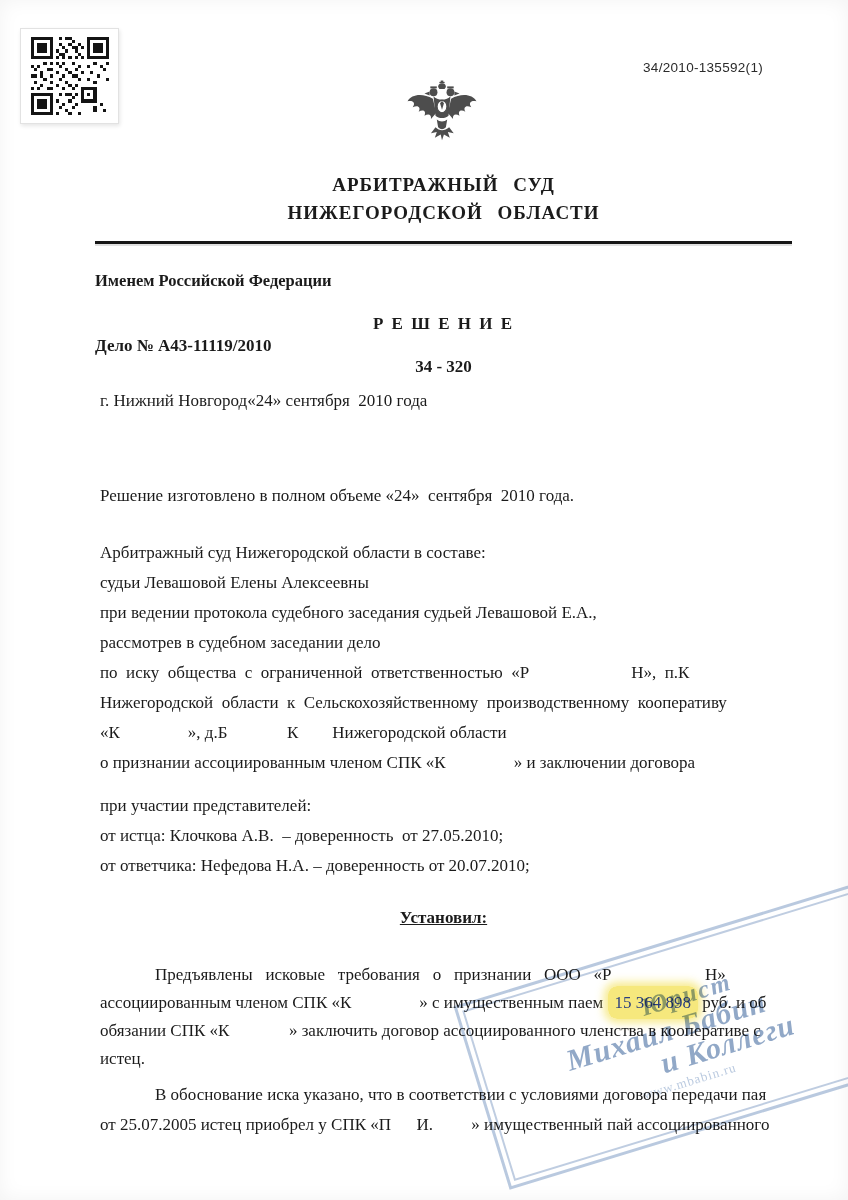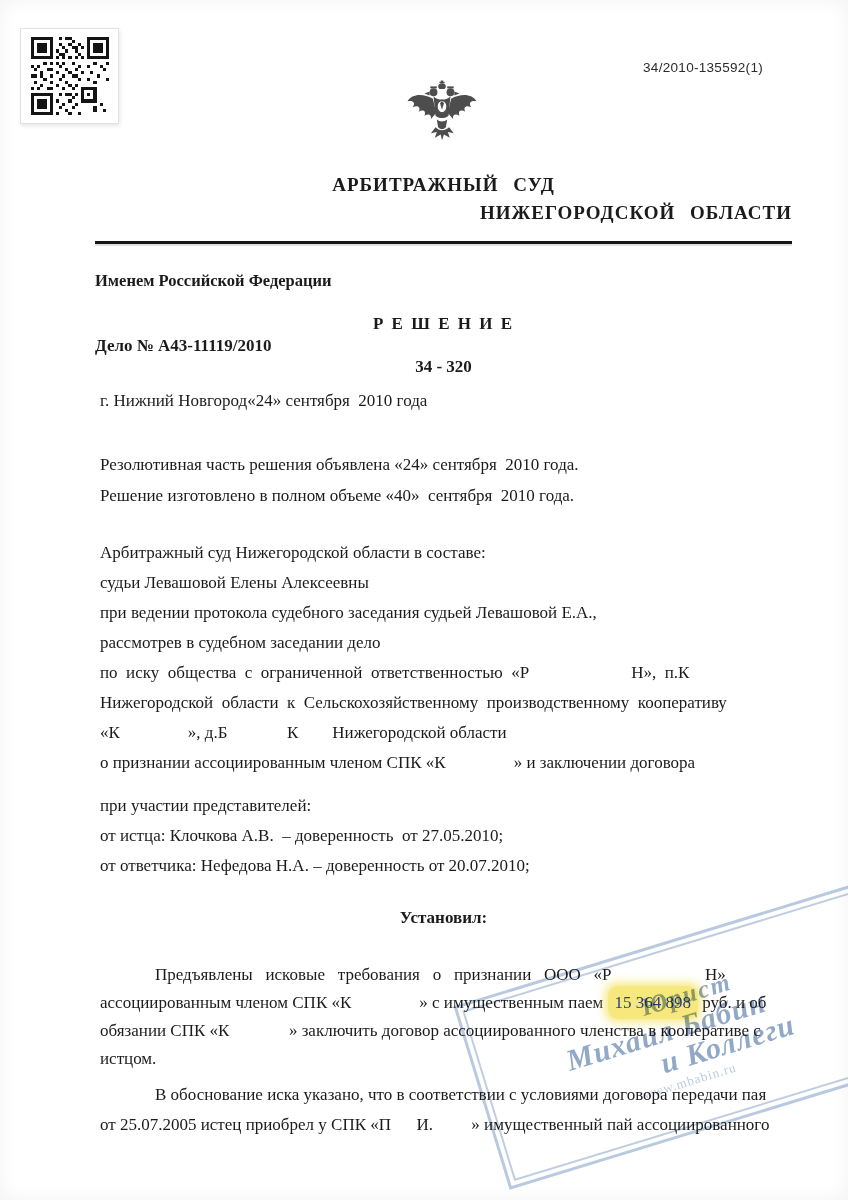--- a/index.html
+++ b/index.html
@@ -18,38 +18,38 @@
   
   .docnum{position:absolute;top:60px;right:85px;font-family:"Liberation Sans",sans-serif;
     font-size:13.5px;color:#2b2b2b;letter-spacing:0.3px;}
 
   
   .emblem{position:absolute;left:403px;top:78px;width:78px;height:74px;}
 
   
   .court1{position:absolute;left:95px;width:697px;top:174px;text-align:center;
     font-weight:bold;font-size:19px;letter-spacing:1px;word-spacing:9px;}
-  .court2{position:absolute;left:95px;width:697px;top:202px;text-align:right;
+  .court2{position:absolute;left:95px;width:697px;top:202px;text-align:center;
     font-weight:bold;font-size:19px;letter-spacing:1px;word-spacing:9px;}
 
   .rule{position:absolute;left:95px;top:241px;width:697px;height:3px;background:#161616;
     box-shadow:0 2px 0 rgba(0,0,0,0.12);}
 
   .imenem{position:absolute;left:95px;width:697px;top:271px;font-weight:bold;font-size:16.5px;}
   .reshenie{position:absolute;left:95px;width:697px;top:314px;text-align:center;font-weight:bold;font-size:17px;letter-spacing:2px;white-space:pre;}
   .delo{position:absolute;left:95px;width:697px;top:336px;font-weight:bold;font-size:17px;}
   .case-index{position:absolute;left:95px;width:697px;top:357px;text-align:center;font-weight:bold;font-size:17px;}
 
   .dateline{position:absolute;left:100px;width:645px;top:386px;display:flex;
     font-size:17px;white-space:pre;line-height:30px;}
 
   .line{position:absolute;left:100px;font-size:17px;line-height:30px;white-space:pre;}
   .indent{padding-left:55px;}
 
-  .ustanovil{position:absolute;left:95px;width:697px;top:903px;text-align:center;font-weight:bold;font-size:17px;line-height:30px;}
+  .ustanovil{position:absolute;left:95px;width:697px;top:903px;text-align:center;font-weight:bold;font-size:17px;line-height:30px;text-decoration:underline;}
 
   .hl{background:#f6e87d;color:#2a3f7e;border-radius:9px;padding:7px 7px;
     box-shadow:0 0 8px 4px rgba(246,232,125,0.85);}
 
   
   .stamp{position:absolute;left:472px;top:938px;width:432px;height:186px;
     transform:rotate(-17deg);border:3px solid rgba(127,156,196,0.55);
     mix-blend-mode:multiply;pointer-events:none;z-index:5;}
   .stamp-inner{position:absolute;inset:4px;border:2px solid rgba(127,156,196,0.50);
     display:flex;flex-direction:column;align-items:center;justify-content:center;
@@ -207,43 +207,42 @@
   <div class="imenem">Именем Российской Федерации</div>
   <div class="reshenie">Р Е Ш Е Н И Е</div>
   <div class="delo">Дело № А43-11119/2010</div>
   <div class="case-index">34 - 320</div>
 
   <div class="dateline">
     <span>г. Нижний Новгород</span>
     <span>«24» сентября  2010 года</span>
   </div>
 
-  <div class="line" style="top:450px">Резолютивная часть решения объявлена «24» сентября  2010 года.</div>
-  <div class="line" style="top:481px">Решение изготовлено в полном объеме «40»  сентября  2010 года.</div>
+  <div class="line" style="top:481px">Решение изготовлено в полном объеме «24»  сентября  2010 года.</div>
 
   <div class="line" style="top:538px">Арбитражный суд Нижегородской области в составе:</div>
   <div class="line" style="top:598px">при ведении протокола судебного заседания судьей Левашовой Е.А.,</div>
   <div class="line" style="top:568px">судьи Левашовой Елены Алексеевны</div>
   <div class="line" style="top:628px">рассмотрев в судебном заседании дело</div>
 
   <div class="line" style="top:658px">по  иску  общества  с  ограниченной  ответственностью  «Р                        Н»,  п.К</div>
   <div class="line" style="top:688px">Нижегородской  области  к  Сельскохозяйственному  производственному  кооперативу</div>
   <div class="line" style="top:718px">«К                », д.Б              К        Нижегородской области</div>
   <div class="line" style="top:748px">о признании ассоциированным членом СПК «К                » и заключении договора</div>
 
   <div class="line" style="top:791px">при участии представителей:</div>
   <div class="line" style="top:821px">от истца: Клочкова А.В.  – доверенность  от 27.05.2010;</div>
   <div class="line" style="top:851px">от ответчика: Нефедова Н.А. – доверенность от 20.07.2010;</div>
 
   <div class="ustanovil">Установил:</div>
 
   <div class="line indent" style="top:960px">Предъявлены   исковые   требования   о   признании   ООО   «Р                      Н»</div>
   <div class="line" style="top:988px"><span>ассоциированным членом СПК «К                » с имущественным паем </span><span class="hl">15 364 898</span><span> руб. и об</span></div>
   <div class="line" style="top:1016px">обязании СПК «К              » заключить договор ассоциированного членства в кооперативе с</div>
-  <div class="line" style="top:1044px">истцом.</div>
+  <div class="line" style="top:1044px">истец.</div>
 
   <div class="line indent" style="top:1080px">В обоснование иска указано, что в соответствии с условиями договора передачи пая</div>
   <div class="line" style="top:1110px">от 25.07.2005 истец приобрел у СПК «П      И.         » имущественный пай ассоциированного</div>
 
   <div class="stamp">
     <div class="stamp-inner">
       <div class="stamp-l1">Юрист</div>
       <div class="stamp-l2">Михаил Бабин</div>
       <div class="stamp-l3">и Коллеги</div>
       <div class="stamp-url">www.mbabin.ru</div>

